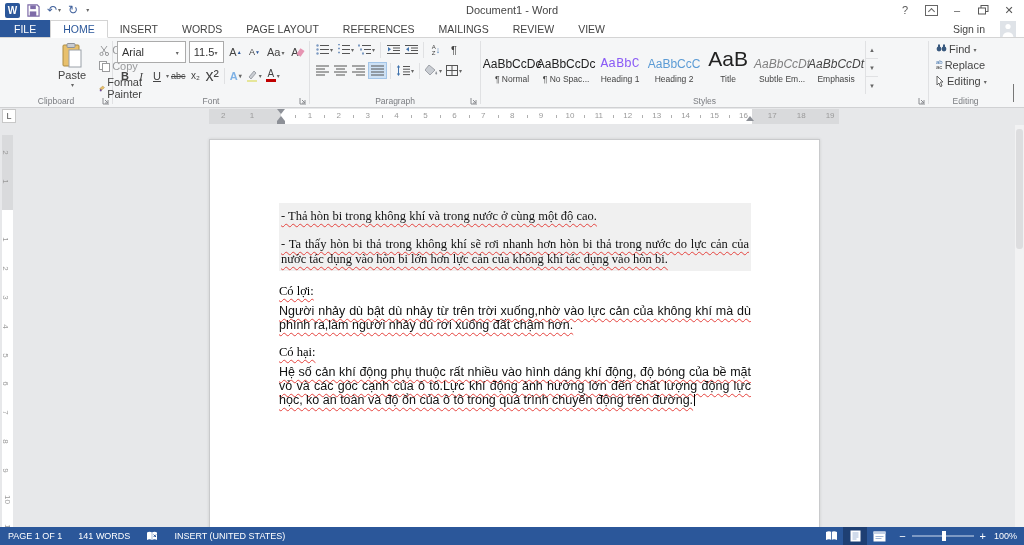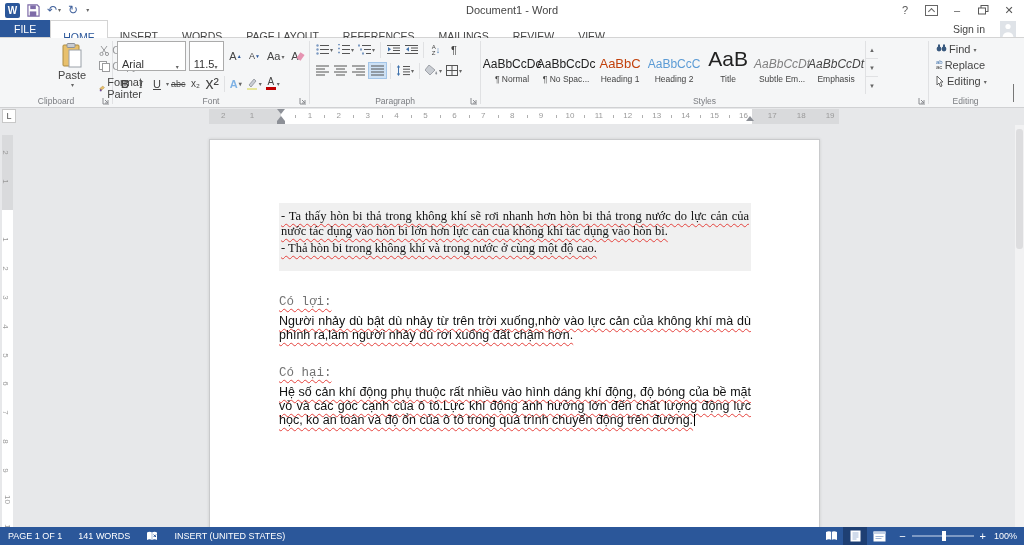--- a/index.html
+++ b/index.html
@@ -20,21 +20,21 @@
   .wbtn { width:22px; height:16px; display:flex; align-items:center; justify-content:center;
           color:#595959; font-size:11px; }
   .ro-box { width:13px; height:11px; border:1px solid #666; display:flex; align-items:center; justify-content:center; }
   .chev-up { width:5px; height:5px; border-left:1.3px solid #666; border-top:1.3px solid #666;
              transform:rotate(45deg); margin-top:2px; }
 
   
   .tabrow { position:absolute; top:20px; left:0; right:0; height:18px; background:#fff;
             display:flex; align-items:stretch; font-size:10.5px; border-bottom:1px solid #d4d4d4; }
   .filetab { background:#2b579a; color:#fff; padding:0 14px; display:flex; align-items:center; }
-  .tab { padding:16px 12px; display:flex; align-items:center; color:#444; }
+  .tab { padding:8px 12px; display:flex; align-items:center; color:#444; }
   .tab.active { background:#fff; color:#2b579a; border:1px solid #d4d4d4; border-bottom:1px solid #fff;
                 margin-bottom:-1px; }
   .signin { margin-left:auto; display:flex; align-items:center; gap:15px; padding-right:8px; color:#444; }
 
   
   .ribbon { position:absolute; top:38px; left:0; right:0; height:70px; background:#f5f6f7;
             border-bottom:1px solid #d0d1d3; display:flex; }
   .group { position:relative; height:100%; padding:3px 4px 13px 4px; }
   .gsep { width:1px; background:#e0e1e3; margin:3px 0; }
   .glabel { position:absolute; bottom:1px; left:0; right:0; text-align:center;
@@ -46,39 +46,39 @@
   .row { display:flex; align-items:center; }
 
   
   .clip-body { display:flex; gap:4px; height:100%; }
   .paste-big { display:flex; flex-direction:column; align-items:center; justify-content:flex-start;
                padding:2px 6px; font-size:11px; color:#444;margin-left:48px; }
   .small-stack { display:flex; flex-direction:column; justify-content:flex-start; gap:2px; padding-top:2px; }
 
   
   .font-body { display:flex; flex-direction:column; gap:4px; }
-  .combo { background:#fff; border:1px solid #ababab; height:30px; display:flex; align-items:flex-end;
+  .combo { background:#fff; border:1px solid #ababab; height:22px; display:flex; align-items:center;
            font-size:11px; color:#333; padding:0 6px 0 4px; }
   .combo .dd6 { margin-left:auto; }
   .fbtn { min-width:16px; height:17px; display:flex; align-items:center; justify-content:center;
           font-size:11px; color:#444; padding:0 2px; }
   .fbtn.active, .pbtn.active { background:#cde1f5; border:1px solid #a3c5e8; }
   .minisep { width:1px; height:16px; background:#e0e1e3; margin:0 3px; }
 
   
   .pbtn { min-width:18px; height:17px; display:flex; align-items:center; justify-content:center;
           color:#444; font-size:11px; padding:0 2px; }
 
   
   .styles-body { display:flex; height:100%; }
   .style-item { width:54px; display:flex; flex-direction:column; align-items:center; justify-content:flex-start;
                 padding-top:6px; }
   .sprev { font-size:12px; color:#222; height:24px; display:flex; align-items:flex-end; white-space:nowrap; }
   .slabel { font-size:8.5px; color:#444; margin-top:3px; white-space:nowrap; }
-  .sprev.h1 { color:#c2410c; font-size:13px; }
+  .sprev.h1 { color:#8b5cf6; font-size:13px;font-family:Liberation Mono, monospace; }
   .sprev.h2 { color:#5b9bd5; font-size:12px; }
   .sprev.title { font-size:21px; color:#222; }
   .sprev.subtitle { color:#666; }
   .sprev.subtle { color:#808080; font-style:italic; }
   .sprev.emph { color:#444; font-style:italic; }
   .gallery-scroll { width:13px; display:flex; flex-direction:column; margin-left:2px; border-left:1px solid #e0e1e3; }
   .gsbtn { flex:1; display:flex; align-items:center; justify-content:center; font-size:6px; color:#666;
            border-bottom:1px solid #e0e1e3; }
 
   
@@ -111,21 +111,21 @@
   .page { position:absolute; left:209px; top:14px; width:611px; height:400px; background:#fff;
           border:1px solid #c9cacc; box-shadow:0 0 3px rgba(0,0,0,.12); }
   .pagecontent { position:absolute; left:69px; right:68px; top:63px; }
   .sq { text-decoration-line:underline; text-decoration-style:wavy; text-decoration-color:#e5433e;
         text-decoration-thickness:1px; text-underline-offset:2.5px; -webkit-text-decoration:underline wavy #e5433e; }
   .shade { background:#f0f0f0; padding:6px 2px 2px 2px; }
   .p-serif { font-family:"Liberation Serif", serif; font-size:12.5px; line-height:15px; color:#111;
              text-align:justify; margin-bottom:13px; }
   .p-sans { font-family:"Liberation Sans", sans-serif; font-size:12.5px; line-height:14px; color:#111;
             text-align:justify; }
-  .hdg { font-family:Liberation Mono, monospace; font-size:12.5px; color:#737373; margin:24px 0 5px 0; }
+  .hdg { font-family:Liberation Serif, serif; font-size:12.5px; color:#000000; margin:13px 0 5px 0; }
   .caret { display:inline-block; width:1px; height:12px; background:#000; vertical-align:-2px; margin-left:1px; }
   .vscroll { position:absolute; right:0; top:0; width:9px; height:100%; background:#f2f2f3; }
   .vthumb { position:absolute; right:1px; top:4px; width:7px; height:120px; background:#dddddf; border-radius:3px; }
 
   
   .statusbar { position:absolute; bottom:0; left:0; right:0; height:18px; background:#2b579a; color:#fff;
                display:flex; align-items:center; font-size:9px; }
   .sb-item { padding:0 8px; display:flex; align-items:center; gap:3px; }
   .sb-right { margin-left:auto; display:flex; align-items:center; }
   .viewbtn { width:24px; height:18px; display:flex; align-items:center; justify-content:center; }
@@ -569,22 +569,22 @@
         <span class="vnum" style="top: 273.3px;">7</span>
         <span class="vnum" style="top: 302.2px;">8</span>
         <span class="vnum" style="top: 331.1px;">9</span>
         <span class="vnum" style="top: 360px;">10</span>
         <span class="vnum" style="top: 388.9px;">11</span>
       </div>
 
     <div class="page">
       <div class="pagecontent">
         <div class="shade">
+          <p class="p-serif sq">- Thả hòn bi trong không khí và trong nước ở cùng một độ cao.</p>
           <p class="p-serif sq" style="margin-bottom:2px">- Ta thấy hòn bi thả trong không khí sẽ rơi nhanh hơn hòn bi thả trong nước do lực cản của nước tác dụng vào hòn bi lớn hơn lực cản của không khí tác dụng vào hòn bi.</p>
-          <p class="p-serif sq">- Thả hòn bi trong không khí và trong nước ở cùng một độ cao.</p>
         </div>
         <p class="hdg sq">Có lợi:</p>
         <p class="p-sans sq">Người nhảy dù bật dù nhảy từ trên trời xuống,nhờ vào lực cản của không khí mà dù phình ra,làm người nhảy dù rơi xuống đất chậm hơn.</p>
         <p class="hdg sq">Có hại:</p>
         <p class="p-sans sq"><span>Hệ số cản khí động phụ thuộc rất nhiều vào hình dáng khí động, độ bóng của bề mặt vỏ và các góc cạnh của ô tô.Lực khí động ảnh hưởng lớn đến chất lượng động lực học, ko an toàn và độ ổn của ô tô trong quá trình chuyển động trên đường.</span><span class="caret"></span></p>
       </div>
     </div>
 
     <div class="vscroll">
         <div class="vthumb"></div>

